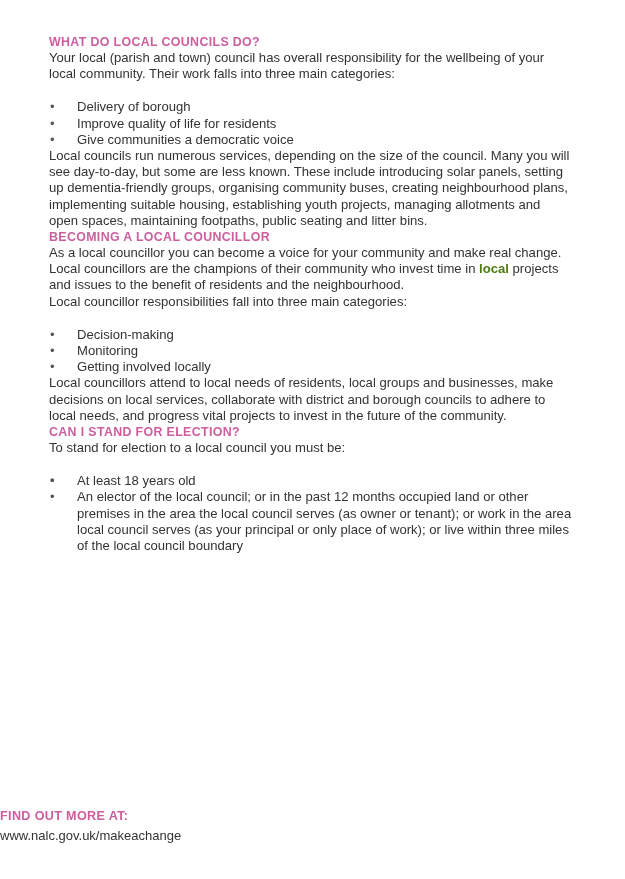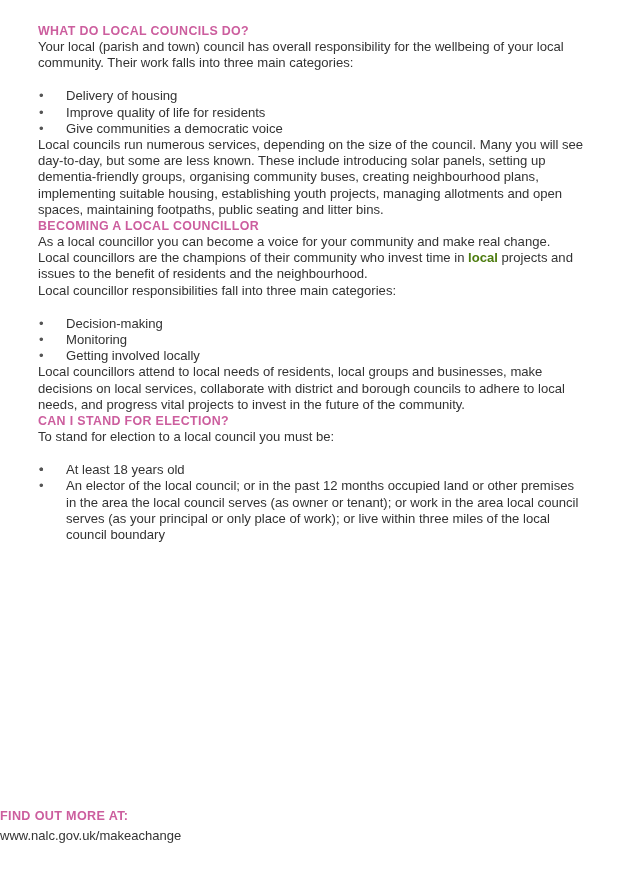--- a/index.html
+++ b/index.html
@@ -9,21 +9,21 @@
   }
   body {
     width: 625px;
     height: 879px;
     font-family: "Liberation Sans", "DejaVu Sans", sans-serif;
     color: #333333;
     position: relative;
     overflow: hidden;
   }
   .page {
-    padding: 1px;
+    padding: 12px;
     width: 625px;
     height: 879px;
     box-sizing: border-box;
   }
   .content {
     padding-left: 37px;
     padding-right: 40px;
     padding-top: 22px;
   }
   h2.section-heading {
@@ -106,21 +106,21 @@
 <div class="page">
   <div class="content">
 
     <h2 class="section-heading heading-gap-1">WHAT DO LOCAL COUNCILS DO?</h2>
 
     <p class="body-para para-gap">Your local (parish and town) council has overall responsibility for the wellbeing of your local community. Their work falls into three main categories:</p>
 
     <ul class="bullet-list gap">
       <li>
         <span class="bullet-mark">•</span>
-        <span>Delivery of housing</span>
+        <span>Delivery of borough</span>
       </li>
       <li>
         <span class="bullet-mark">•</span>
         <span>Improve quality of life for residents</span>
       </li>
       <li>
         <span class="bullet-mark">•</span>
         <span>Give communities a democratic voice</span>
       </li>
     </ul>

